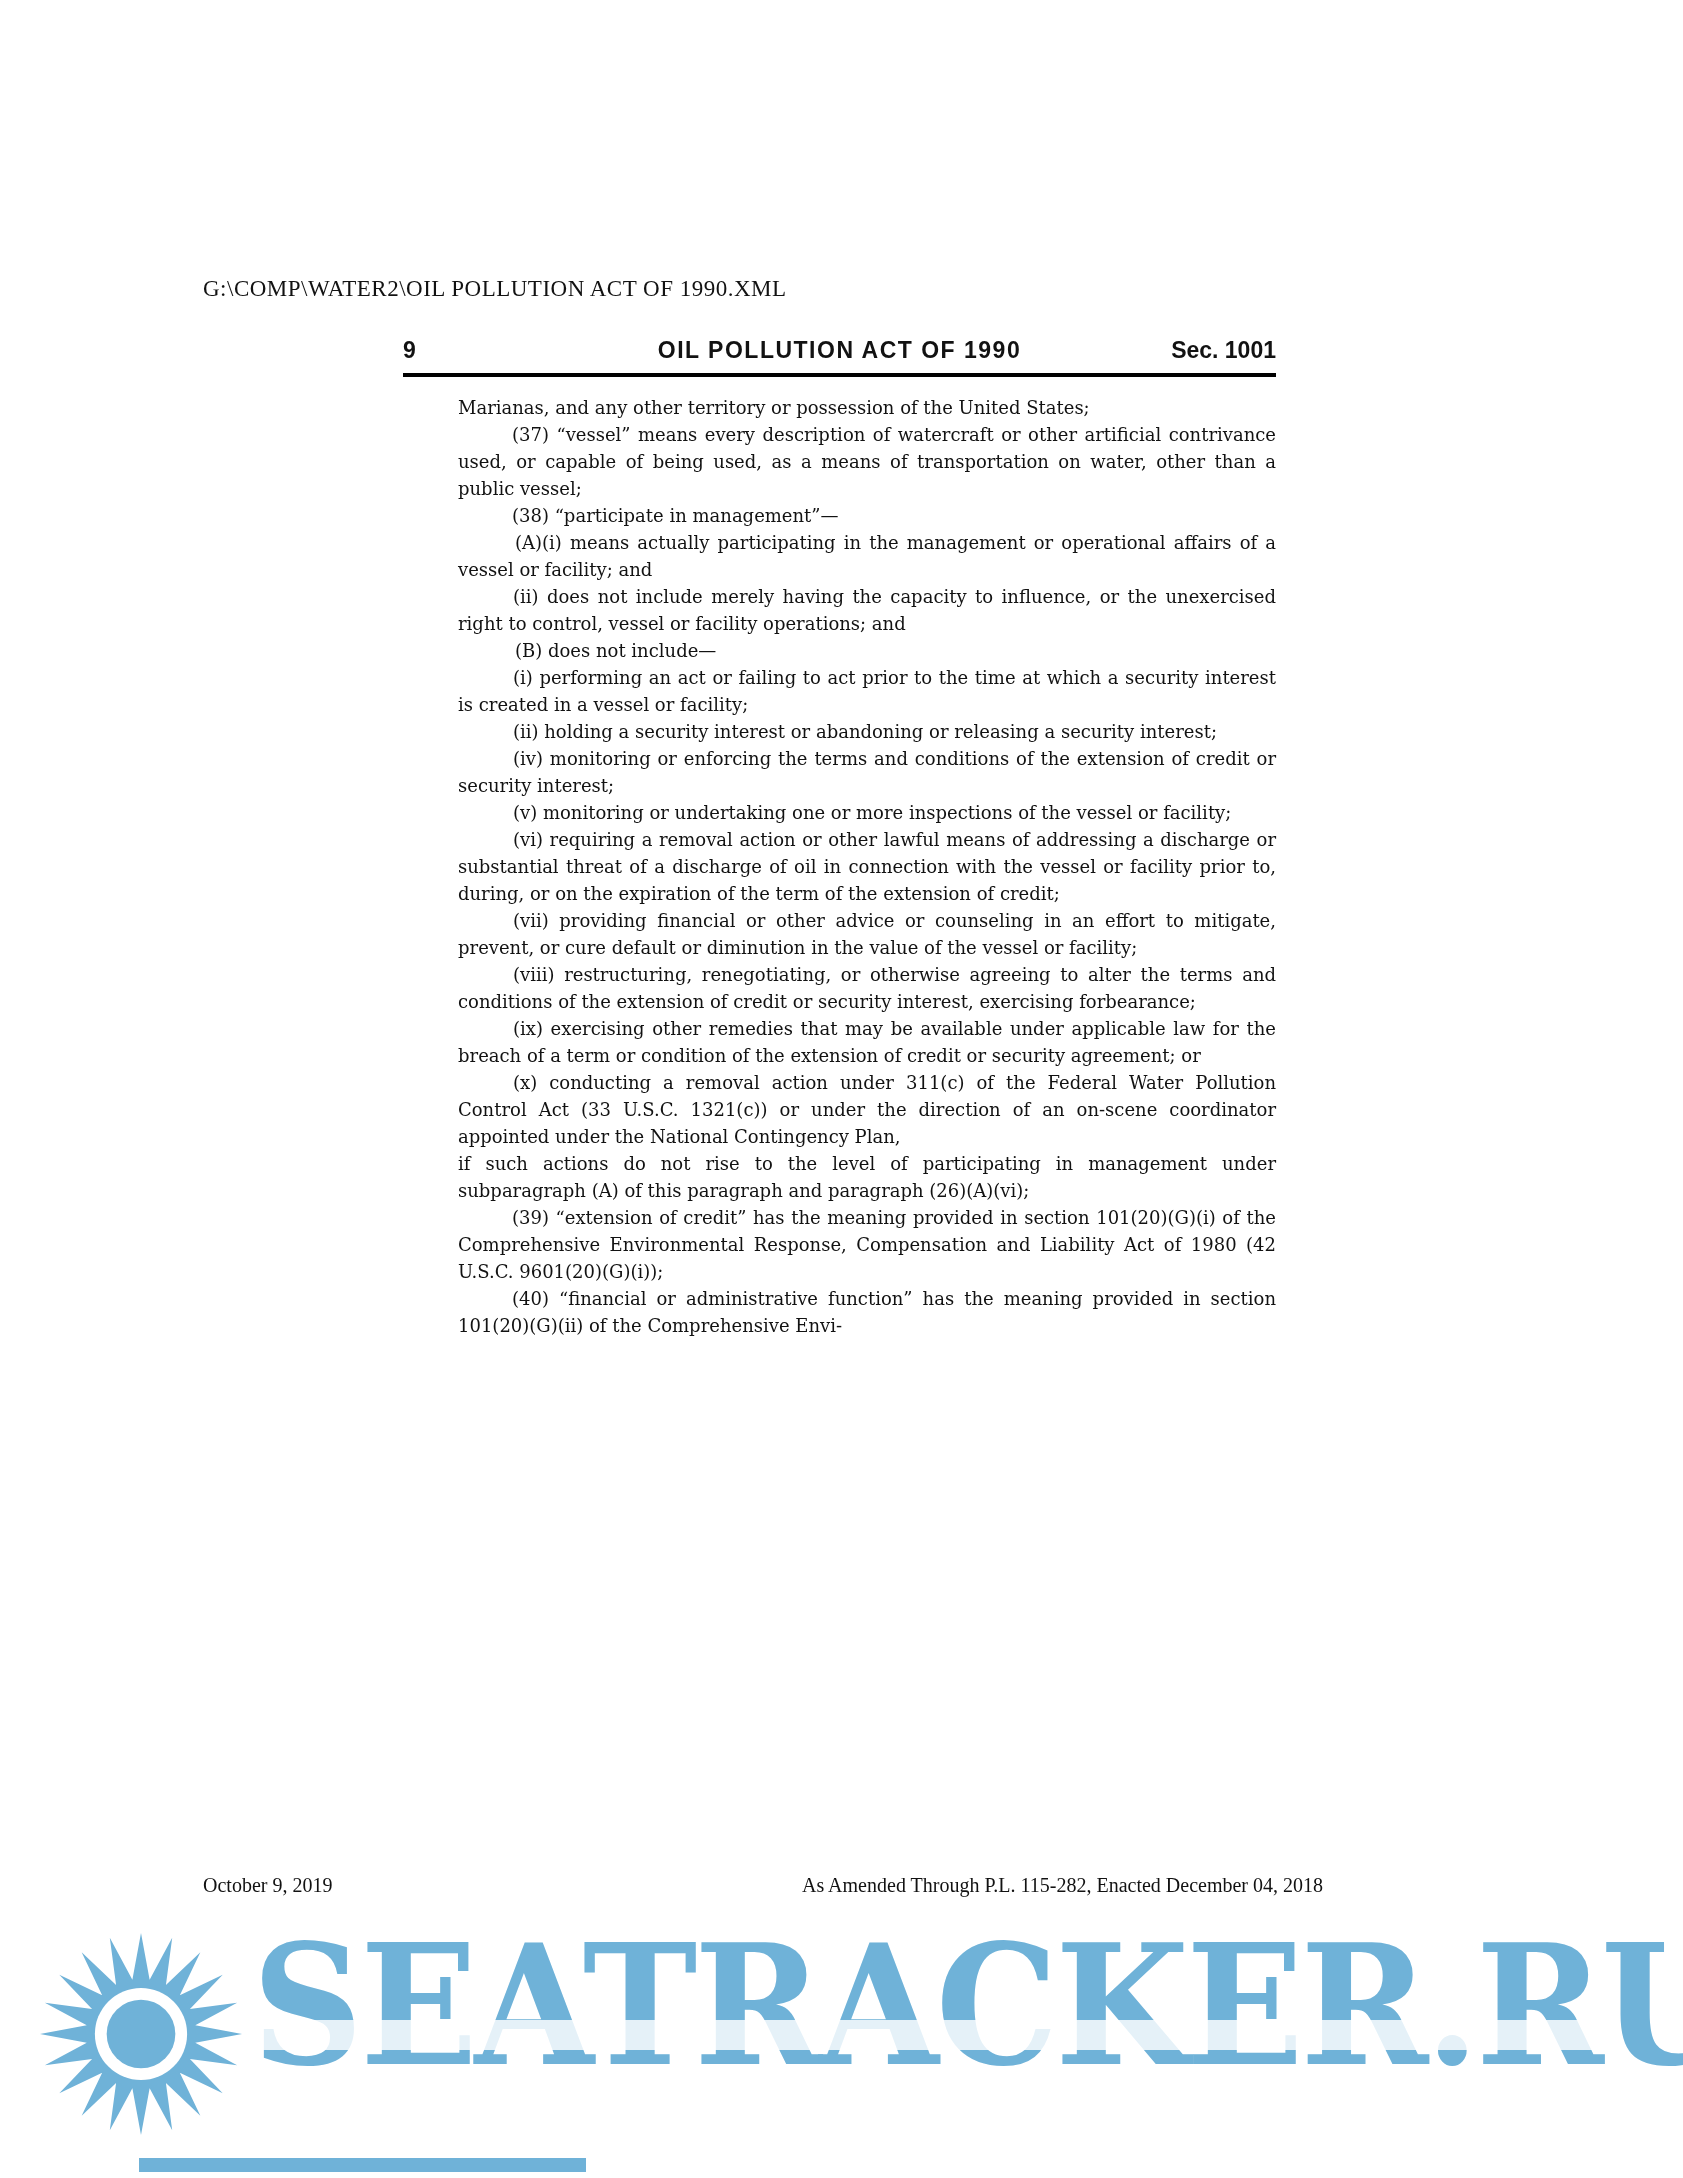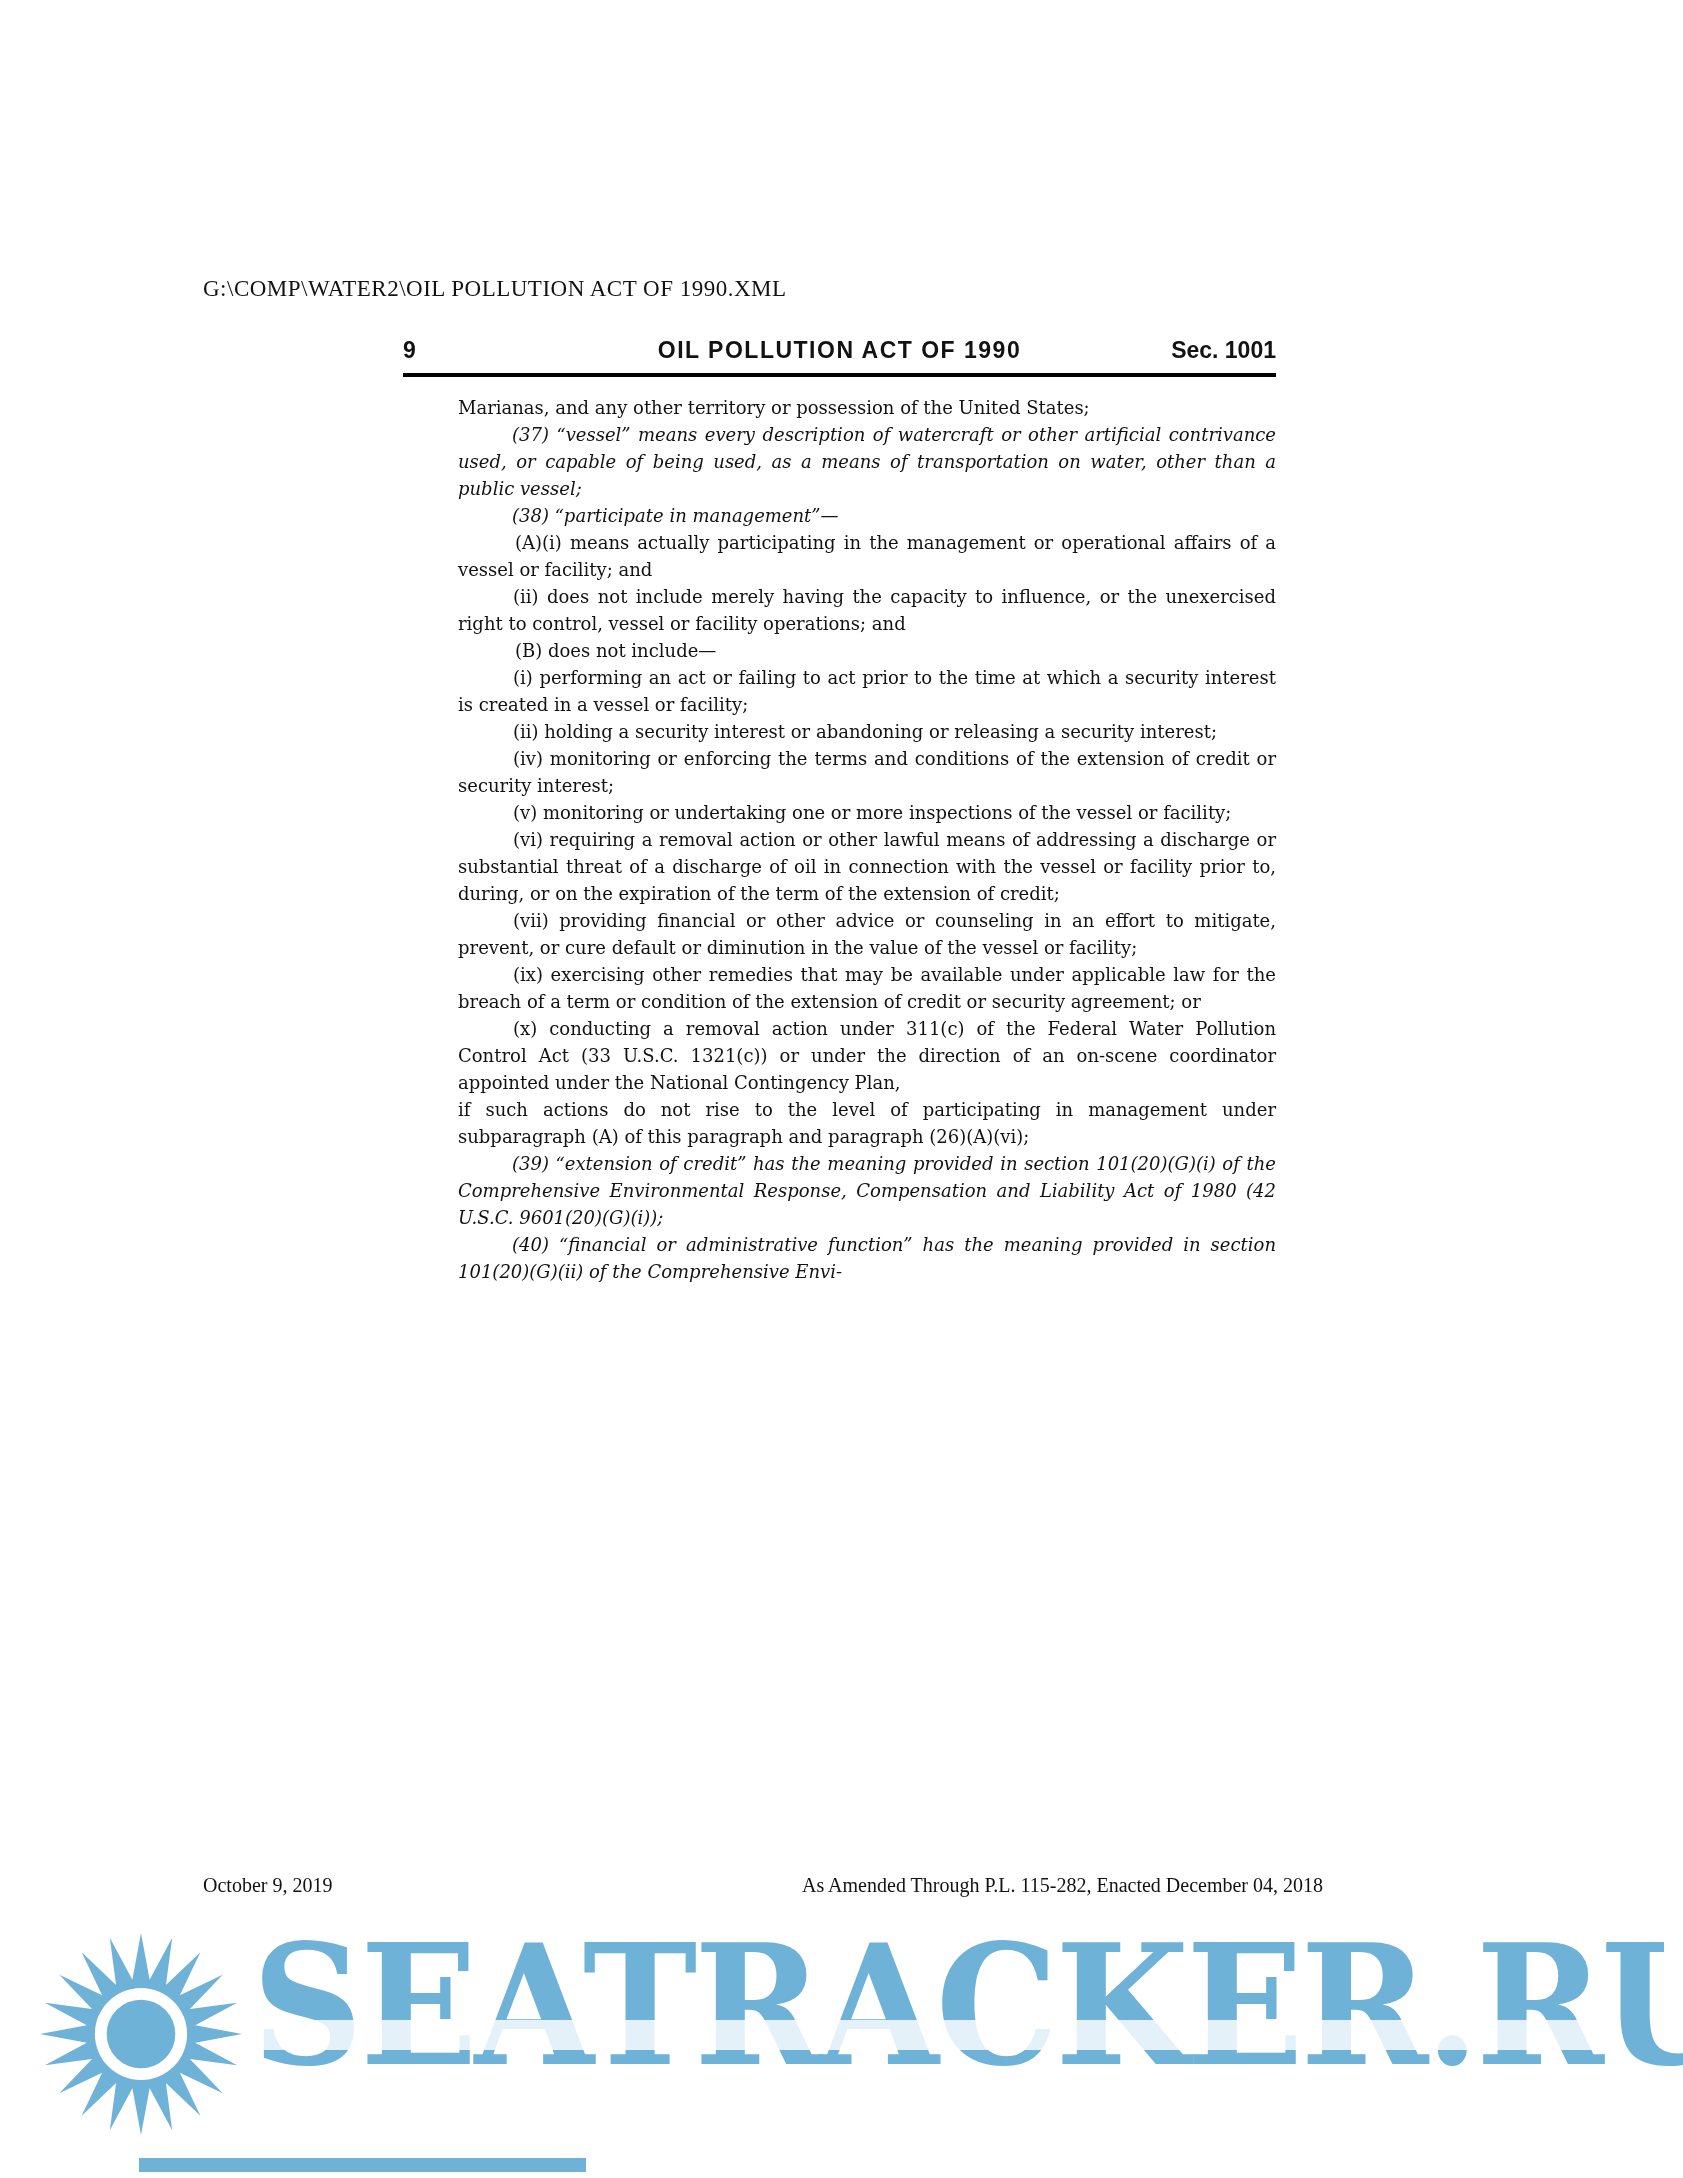--- a/index.html
+++ b/index.html
@@ -18,21 +18,21 @@
   }
   .pgnum{position:absolute;left:0;top:2px;}
   .doc-title{position:absolute;left:0;top:2px;width:100%;text-align:center;letter-spacing:1.5px;}
   .sec{position:absolute;right:0;top:2px;}
   .head-rule{position:absolute;left:403px;top:373px;width:873px;height:4px;background:#000;}
   .body-text{
     position:absolute;left:458px;top:394px;width:818px;
     font-size:18px;line-height:27px;text-align:justify;
   }
   .body-text p{margin:0;padding:0;}
-  .fi{text-indent:54px;font-style:italic;}
+  .fi{text-indent:54px;}
   .l1{margin-left:54px;text-indent:57px;}
   .l1c{margin-left:54px;text-indent:0;}
   .l2{margin-left:109px;text-indent:55px;}
   .footer-date,.footer-note{
     position:absolute;top:1874px;font-family:Liberation Serif, serif;font-size:20px;
   }
   .footer-date{left:203px;}
   .footer-note{left:802px;}
   .watermark{position:absolute;left:0;top:1909px;width:1443px;height:269px;}
   .sun{position:absolute;left:38px;top:22px;width:206px;height:206px;display:block;}
@@ -68,20 +68,21 @@
     <p class="l0 fi">(38) “participate in management”—</p>
     <p class="l1">(A)(i) means actually participating in the management or operational affairs of a vessel or facility; and</p>
     <p class="l2">(ii) does not include merely having the capacity to influence, or the unexercised right to control, vessel or facility operations; and</p>
     <p class="l1">(B) does not include—</p>
     <p class="l2">(i) performing an act or failing to act prior to the time at which a security interest is created in a vessel or facility;</p>
     <p class="l2">(ii) holding a security interest or abandoning or releasing a security interest;</p>
     <p class="l2">(iv) monitoring or enforcing the terms and conditions of the extension of credit or security interest;</p>
     <p class="l2">(v) monitoring or undertaking one or more inspections of the vessel or facility;</p>
     <p class="l2">(vi) requiring a removal action or other lawful means of addressing a discharge or substantial threat of a discharge of oil in connection with the vessel or facility prior to, during, or on the expiration of the term of the extension of credit;</p>
     <p class="l2">(vii) providing financial or other advice or counseling in an effort to mitigate, prevent, or cure default or diminution in the value of the vessel or facility;</p>
+    <p class="l2">(viii) restructuring, renegotiating, or otherwise agreeing to alter the terms and conditions of the extension of credit or security interest, exercising forbearance;</p>
     <p class="l2">(ix) exercising other remedies that may be available under applicable law for the breach of a term or condition of the extension of credit or security agreement; or</p>
     <p class="l2">(x) conducting a removal action under 311(c) of the Federal Water Pollution Control Act (33 U.S.C. 1321(c)) or under the direction of an on-scene coordinator appointed under the National Contingency Plan,</p>
     <p class="l1c">if such actions do not rise to the level of participating in management under subparagraph (A) of this paragraph and paragraph (26)(A)(vi);</p>
     <p class="l0 fi">(39) “extension of credit” has the meaning provided in section 101(20)(G)(i) of the Comprehensive Environmental Response, Compensation and Liability Act of 1980 (42 U.S.C. 9601(20)(G)(i));</p>
     <p class="l0 fi">(40) “financial or administrative function” has the meaning provided in section 101(20)(G)(ii) of the Comprehensive Envi-</p>
   </div>
 
   <div class="footer-date">October 9, 2019</div>
   <div class="footer-note">As Amended Through P.L. 115-282, Enacted December 04, 2018</div>
 

